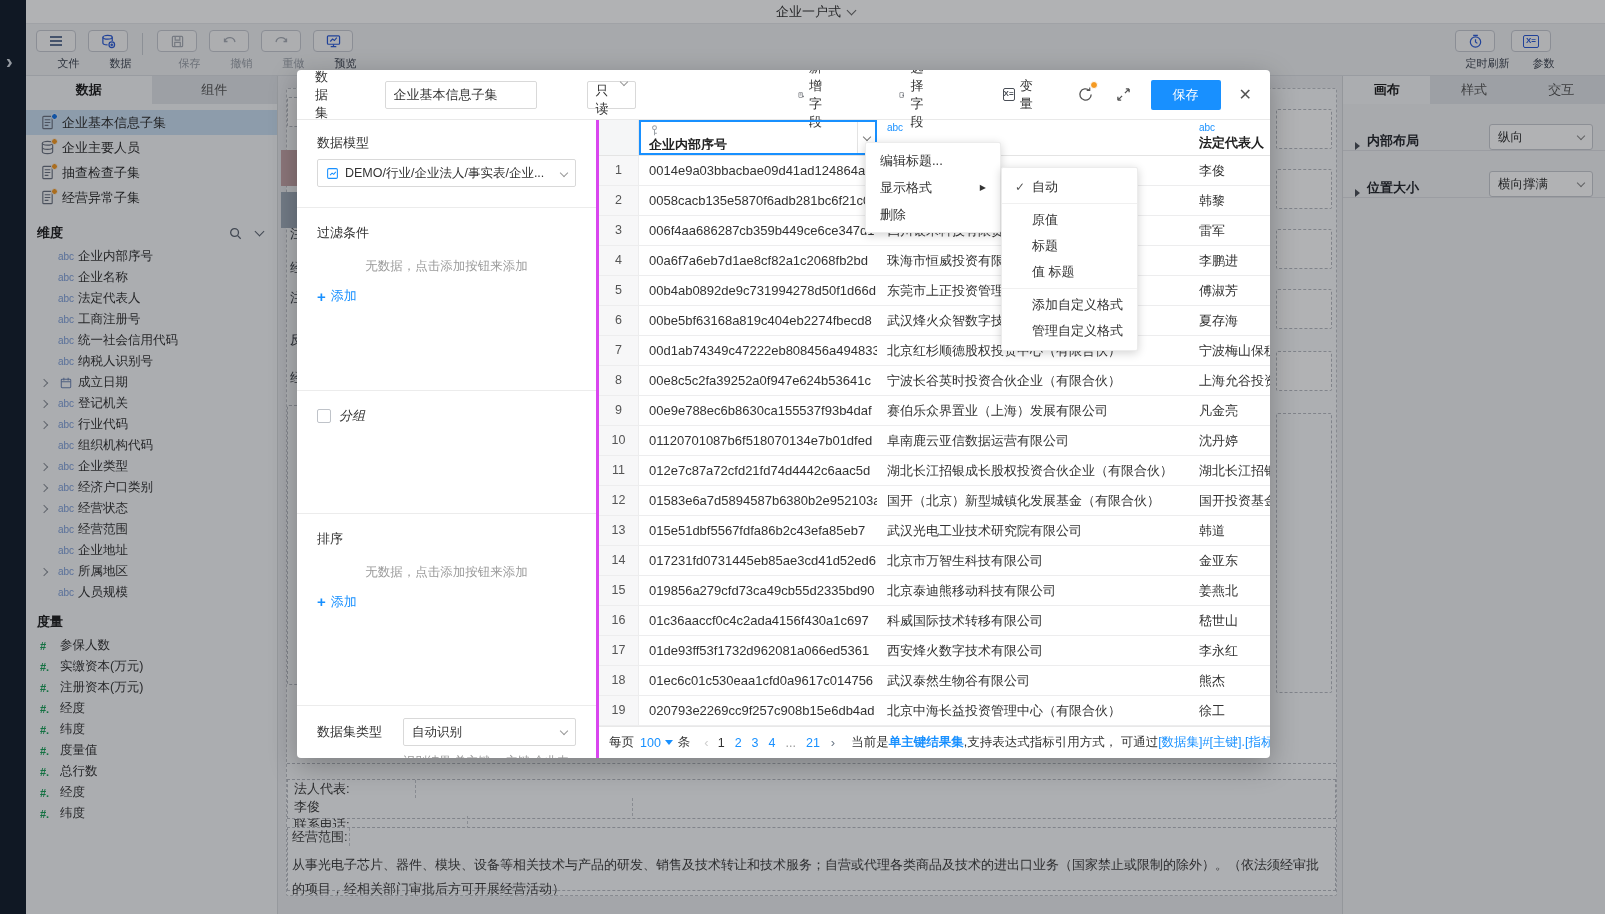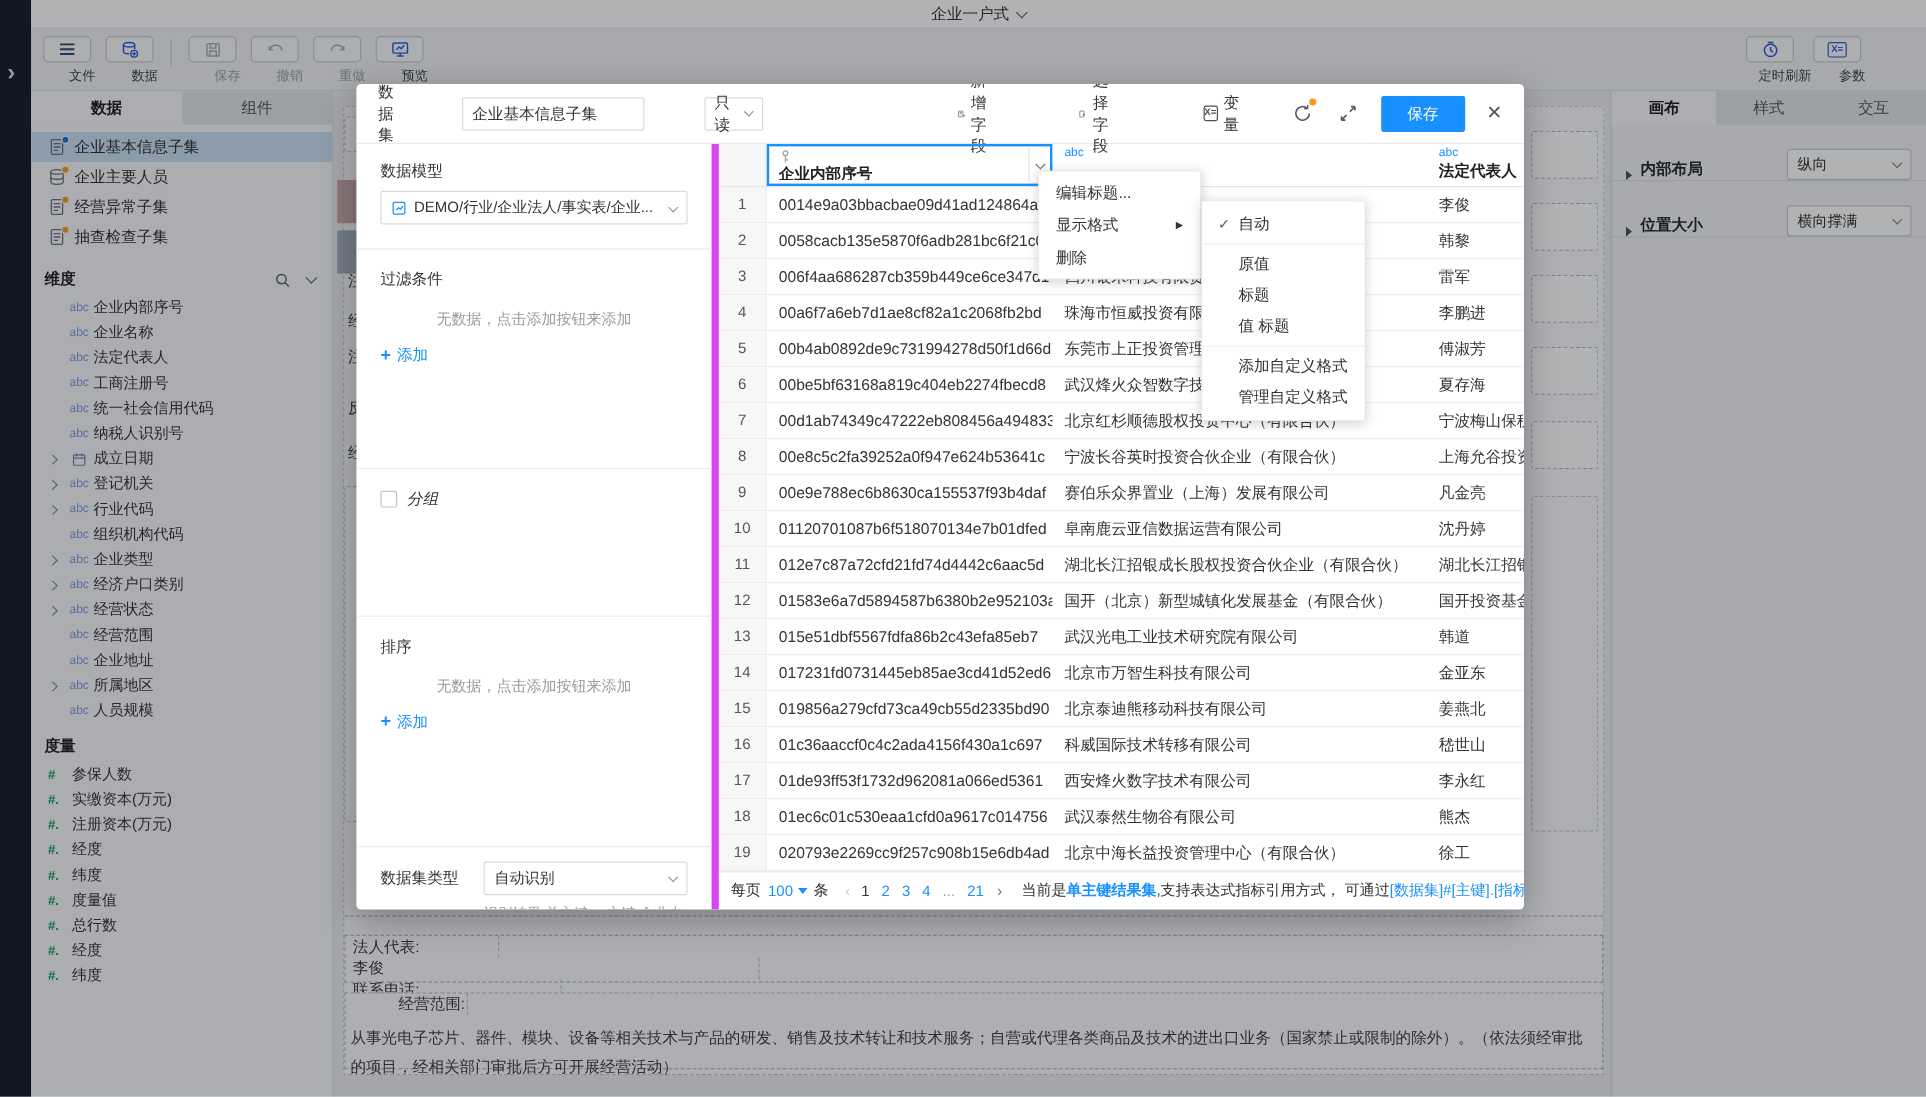--- a/index.html
+++ b/index.html
@@ -79,31 +79,31 @@
     display:flex;align-items:center;padding:0 8px;font-size:12.5px;color:#333;}
   .rsel .ch{margin-left:auto;border-color:#888;width:6px;height:6px;}
   
   .backdrop{position:absolute;inset:0;background:rgba(13,17,23,.32);z-index:2;}
   
   .modal{position:absolute;left:297px;top:70px;width:973px;height:688px;background:#fff;border-radius:4px;
     box-shadow:0 8px 28px rgba(0,0,0,.28);z-index:3;display:flex;flex-direction:column;overflow:hidden;}
   .m-head{height:50px;flex:none;border-bottom:1px solid #e9e9e9;display:flex;align-items:center;padding:0 18px;gap:40px;}
   .m-label{font-size:13px;color:#333;margin-right:10px;}
   .m-input{width:152px;height:28px;border:1px solid #d9d9d9;border-radius:2px;font-size:13px;color:#333;padding:0 8px;outline:none;font-family:inherit;}
-  .m-select{width:80px;height:28px;border:1px solid #d9d9d9;border-radius:2px;margin-left:10px;display:flex;align-items:center;padding:0 8px;font-size:13px;color:#333;background:#fff;}
+  .m-select{width:80px;height:28px;border:1px solid #d9d9d9;border-radius:2px;margin-left:10px;display:flex;padding:0 8px;font-size:13px;color:#333;background:#fff;}
   .m-select .ch{margin-left:auto;border-color:#999;width:6px;height:6px;}
   .hact{display:flex;align-items:center;font-size:13px;color:#333;}
   .hact svg{margin-right:5px;color:#4a4f57;}
   .hicon{color:#555;position:relative;}
   .hicon .badge{position:absolute;right:-4px;top:-5px;width:8px;height:8px;border-radius:50%;background:var(--orange);border:1px solid #fff;}
   .save-btn{width:70px;height:30px;background:var(--accent);color:#fff;border:none;border-radius:2px;font-size:13px;margin:0 18px 0 20px;font-family:inherit;}
   .close-x{font-size:16px;color:#555;line-height:1;}
   .m-body{flex:1;display:flex;min-height:0;}
   
-  .m-left{width:302px;flex:none;border-right:6px solid #d946ef;padding:14px 20px 0;position:relative;}
+  .m-left{width:302px;flex:none;border-right:3px solid #d946ef;padding:14px 20px 0;position:relative;}
   .p-label{font-size:13px;color:#333;margin-bottom:7px;}
   .model-box{height:28px;border:1px solid #d9d9d9;border-radius:2px;display:flex;align-items:center;padding:0 8px;font-size:12.5px;color:#333;}
   .model-box .mtxt{white-space:nowrap;overflow:hidden;text-overflow:ellipsis;margin:0 6px;flex:1;}
   .model-box .ch{border-color:#999;flex:none;width:6px;height:6px;margin:0;}
   .m-div{border-top:1px solid #ececec;margin:20px -20px 16px;}
   .empty{font-size:12.5px;color:#9b9b9b;text-align:center;margin:16px 0 12px;}
   .addlink{color:var(--accent);font-size:13px;display:inline-flex;align-items:center;}
   .addlink b{font-size:15px;font-weight:bold;margin-right:5px;line-height:1;}
   .cb-row{display:flex;align-items:center;font-size:13px;color:#333;font-style:italic;}
   .cb{width:14px;height:14px;border:1px solid #bfc3c9;border-radius:2px;background:#fff;margin-right:8px;}
@@ -279,32 +279,32 @@
       </div>
       <div class="ds-item" data-state="">
         <span class="ds-ic" data-icon="doc">
           <svg class="g-doc" width="15" height="15" viewBox="0 0 16 16" fill="none" stroke="currentColor" stroke-width="1.2">
             <rect x="3" y="1.5" width="10" height="13" rx="1"></rect>
             <path d="M5 5h6M5 8h6M5 11h4"></path>
           </svg>
 
           <span class="dot" data-badge="orange"></span>
         </span>
-        <span>经营异常子集</span>
+        <span>抽查检查子集</span>
       </div>
       <div class="ds-item" data-state="">
         <span class="ds-ic" data-icon="doc">
           <svg class="g-doc" width="15" height="15" viewBox="0 0 16 16" fill="none" stroke="currentColor" stroke-width="1.2">
             <rect x="3" y="1.5" width="10" height="13" rx="1"></rect>
             <path d="M5 5h6M5 8h6M5 11h4"></path>
           </svg>
 
           <span class="dot" data-badge="orange"></span>
         </span>
-        <span>抽查检查子集</span>
+        <span>经营异常子集</span>
       </div>
     </div>
   <div class="sec-head">
     <span>维度</span>
     <span class="tools">
       <svg width="13" height="13" viewBox="0 0 14 14" fill="none" stroke="currentColor" stroke-width="1.4">
           <circle cx="6" cy="6" r="4.2"></circle>
           <path d="M9.3 9.3L12.6 12.6"></path>
         </svg>
       <span class="ch"></span>
@@ -546,21 +546,21 @@
     <div class="frag" style="right:4px;top:262px;width:56px;height:40px;"></div>
     <div class="frag" style="right:4px;top:324px;width:56px;height:280px;background:transparent;"></div>
     <div class="cv-line" style="top:674px;"></div>
     <div class="cv-row" style="top:690px;height:40px;">
       <div class="cv-cell" style="width:128px;">法人代表:</div>
       <div class="cv-cell" style="width:345px;">李俊</div>
       <div class="cv-cell" style="width:180px;">联系电话:</div>
       <div class="cv-cell" style="flex:1;">13807150951</div>
     </div>
     <div class="cv-row" style="top:738px;height:64px;">
-      <div class="cv-cell" style="width:62px;padding-left:4px;margin-left:40px;">经营范围:</div>
+      <div class="cv-cell" style="width:62px;padding-left:4px;">经营范围:</div>
       <div class="cv-text" style="flex:1;">从事光电子芯片、器件、模块、设备等相关技术与产品的研发、销售及技术转让和技术服务；自营或代理各类商品及技术的进出口业务（国家禁止或限制的除外）。（依法须经审批的项目，经相关部门审批后方可开展经营活动）</div>
     </div>
   </div>
   <div class="blk" style="top:74px;background:#c9a7aa;"></div>
   <div class="blk" style="top:116px;background:#a2aebb;"></div>
 </div>
 
 <div class="rightbar">
   <div class="rtabs">
     <div class="rtab" data-active="true">画布</div>

